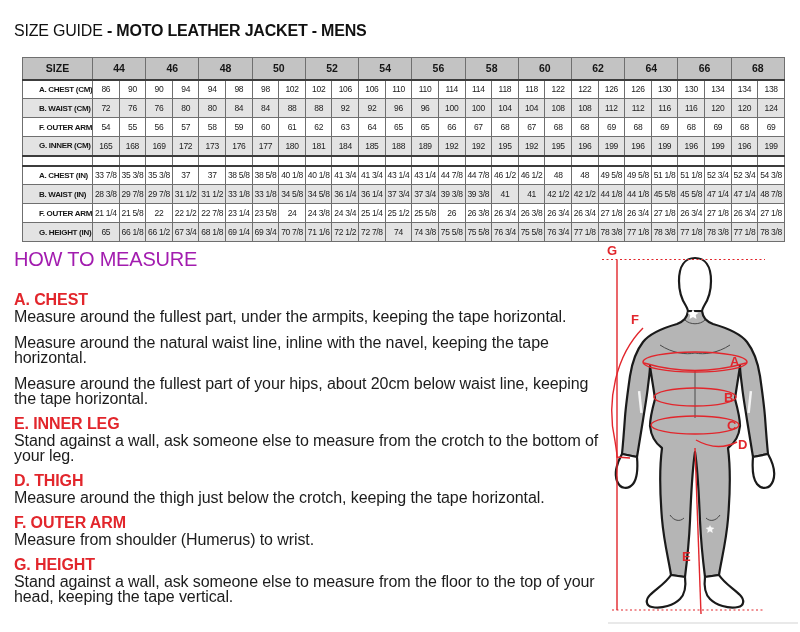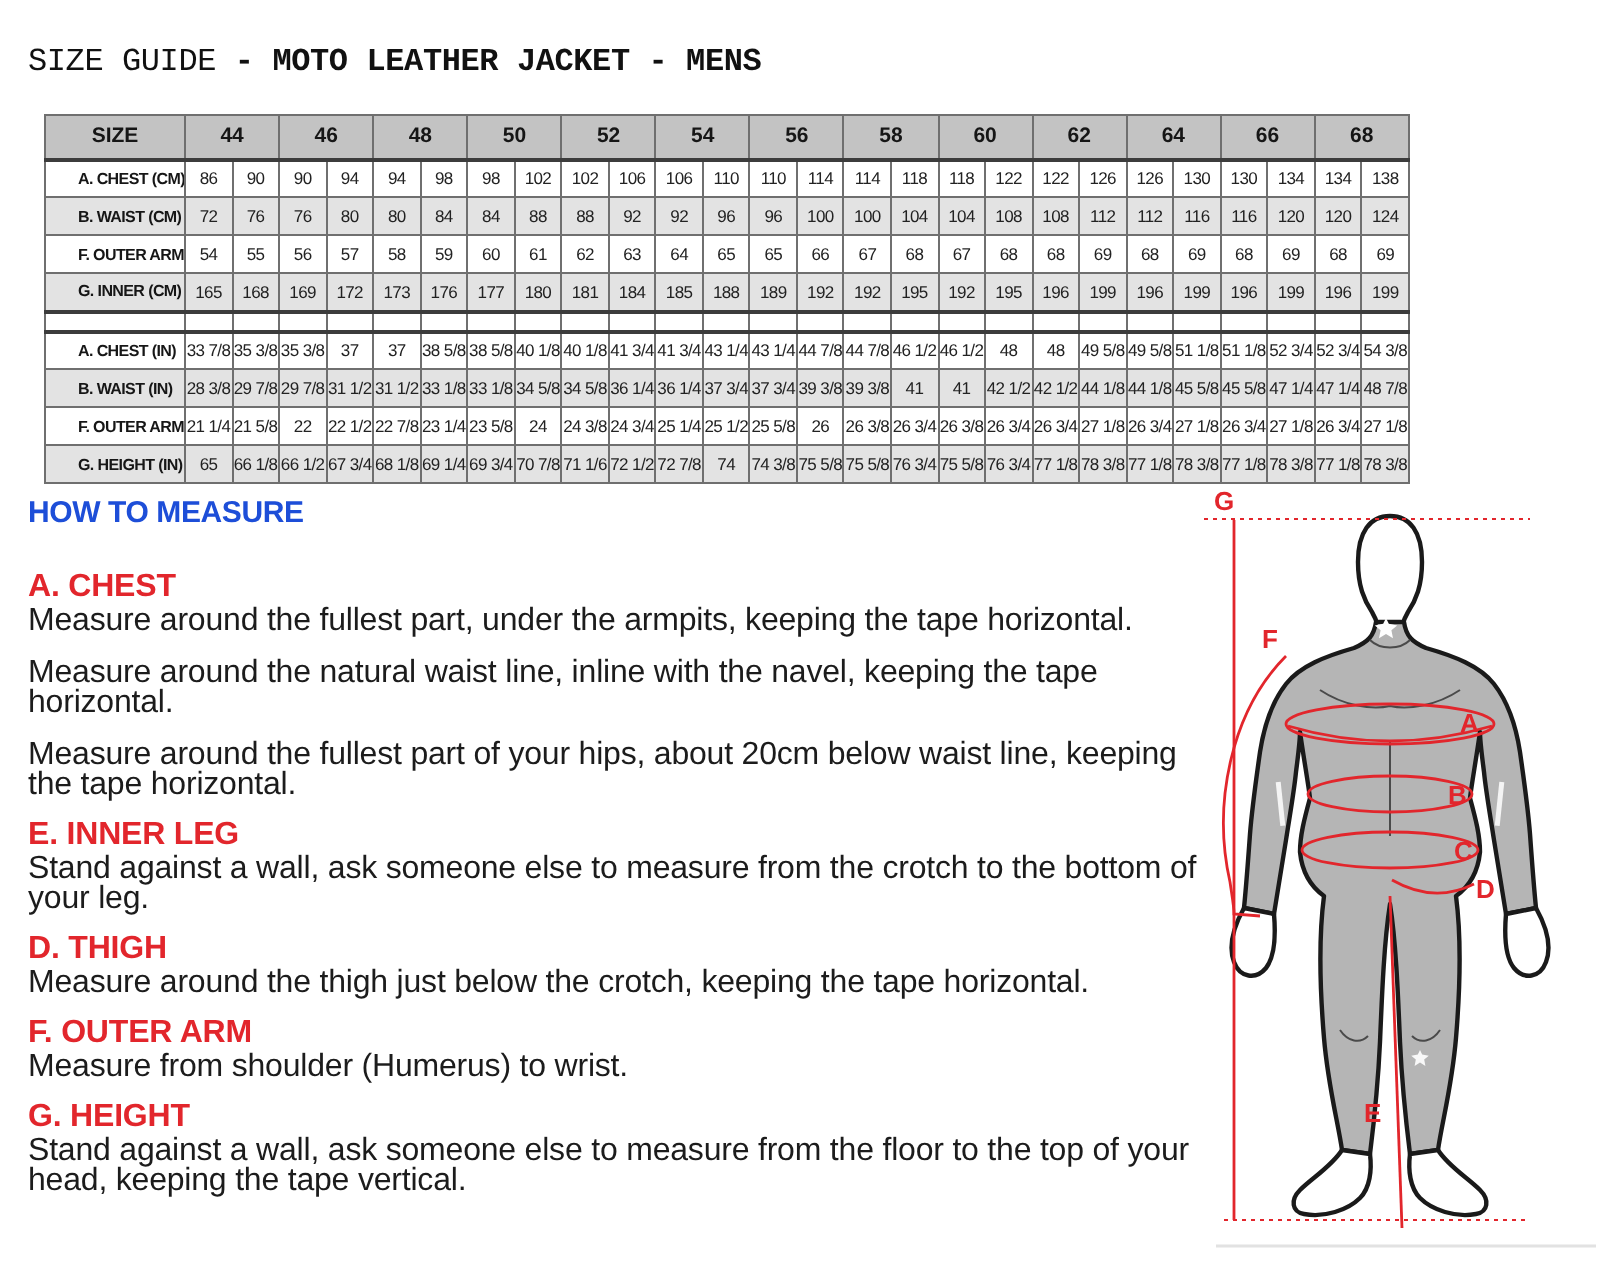--- a/index.html
+++ b/index.html
@@ -10,27 +10,27 @@
     --body-fill:#b5b5b5;
   }
   *{box-sizing:border-box;}
   html,body{margin:0;padding:0;}
   body{
     width:800px;height:632px;position:relative;overflow:hidden;
     background:#ffffff;font-family:"Liberation Sans",sans-serif;color:#1a1a1a;
   }
   .page-title{
     position:absolute;left:14px;top:22px;font-size:16px;letter-spacing:-0.2px;
-    color:#111;font-weight:400;white-space:nowrap;font-family:Liberation Mono, monospace;
+    color:#111;font-weight:400;white-space:nowrap;
   }
   .page-title .bold{font-weight:700;}
 
   
   table.size-table{
-    position:absolute;left:22px;top:57px;width:683px;
+    position:absolute;left:22px;top:57px;width:763px;
     border-collapse:collapse;table-layout:fixed;
   }
   .size-table th,.size-table td{
     border:1px solid var(--table-border);
     padding:0;white-space:nowrap;overflow:hidden;
   }
   .size-table col.label-col{width:70px;}
   .size-table thead th{
     background:var(--table-header-bg);
     font-size:10.5px;font-weight:700;height:22px;text-align:center;color:#161616;
@@ -44,21 +44,21 @@
     text-align:center;font-size:8.5px;letter-spacing:-0.3px;height:19px;color:#222;
   }
   .size-table tr.shade{background:var(--table-stripe-bg);}
   .size-table tr.spacer th,.size-table tr.spacer td{
     height:10px;background:#fff;
     border-top:2px solid #3c3c3c;border-bottom:2px solid #3c3c3c;
   }
 
   
   .how-to{position:absolute;left:14px;top:248px;width:600px;}
-  .how-to h2{margin:0 0 22px 0;font-size:15px;font-weight:700;color:#1d4ed8;letter-spacing:-0.2px;}
+  .how-to h2{margin:0 0 22px 0;font-size:20px;font-weight:400;color:#a21caf;letter-spacing:-0.2px;}
   .measure-item{margin-bottom:11px;}
   .measure-item .lbl{
     color:var(--accent-red);font-weight:700;font-size:16px;line-height:14px;margin-bottom:2px;
     letter-spacing:-0.1px;
   }
   .measure-item .desc{font-size:16px;line-height:15px;color:#1c1c1c;letter-spacing:-0.1px;}
 
   
   .figure-wrap{position:absolute;left:600px;top:243px;width:200px;height:389px;}
   svg text.rlabel{font:bold 13px "Liberation Sans",sans-serif;fill:var(--accent-red);}

